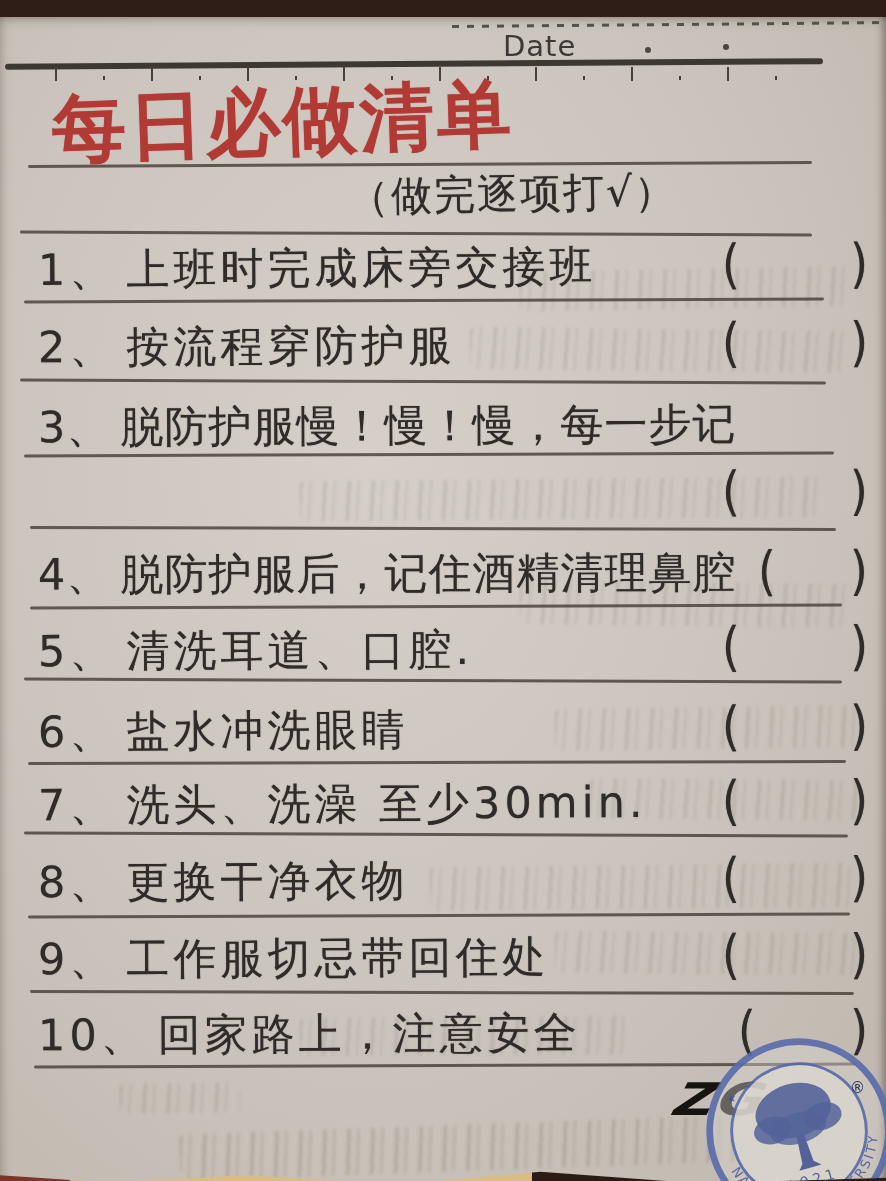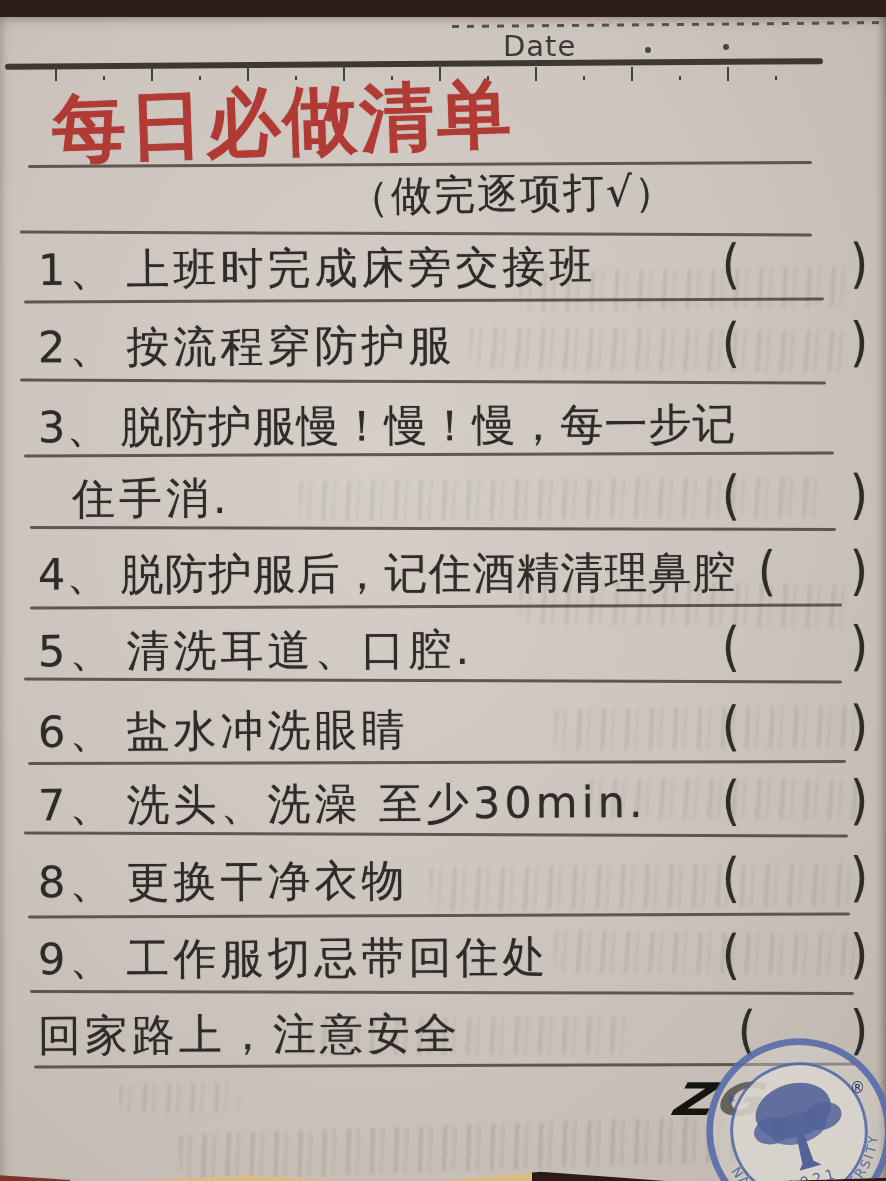--- a/index.html
+++ b/index.html
@@ -124,21 +124,20 @@
           <span class="p">(</span>
           <span class="p">)</span>
         </span>
     </div>
 
     <div class="item hw" style="top:380px;transform:rotate(-.3deg);letter-spacing:1px;">
       <span class="num">3、</span>
       <span class="txt">脱防护服慢！慢！慢，每一步记</span>
     </div>
     <div class="item hw cont" style="top:452px;transform:rotate(-.2deg);">
-      <span class="txt">住手消.</span>
       <span class="parens">
           <span class="p">(</span>
           <span class="p">)</span>
         </span>
     </div>
 
     <div class="item hw" style="top:528px;transform:rotate(-.2deg);letter-spacing:1px;">
       <span class="num">4、</span>
       <span class="txt">脱防护服后，记住酒精清理鼻腔</span>
       <span class="parens" style="width:110px;">
@@ -186,20 +185,21 @@
     <div class="item hw" style="top:912px;transform:rotate(-.3deg);">
       <span class="num">9、</span>
       <span class="txt">工作服切忌带回住处</span>
       <span class="parens">
           <span class="p">(</span>
           <span class="p">)</span>
         </span>
     </div>
 
     <div class="item hw" style="top:988px;transform:rotate(-.3deg);">
+      <span class="num">10、</span>
       <span class="txt">回家路上，注意安全</span>
       <span class="parens" style="width:130px;">
           <span class="p">(</span>
           <span class="p">)</span>
         </span>
     </div>
 
     <div class="brand">ZG</div>
     <div class="rmark">®</div>
 

